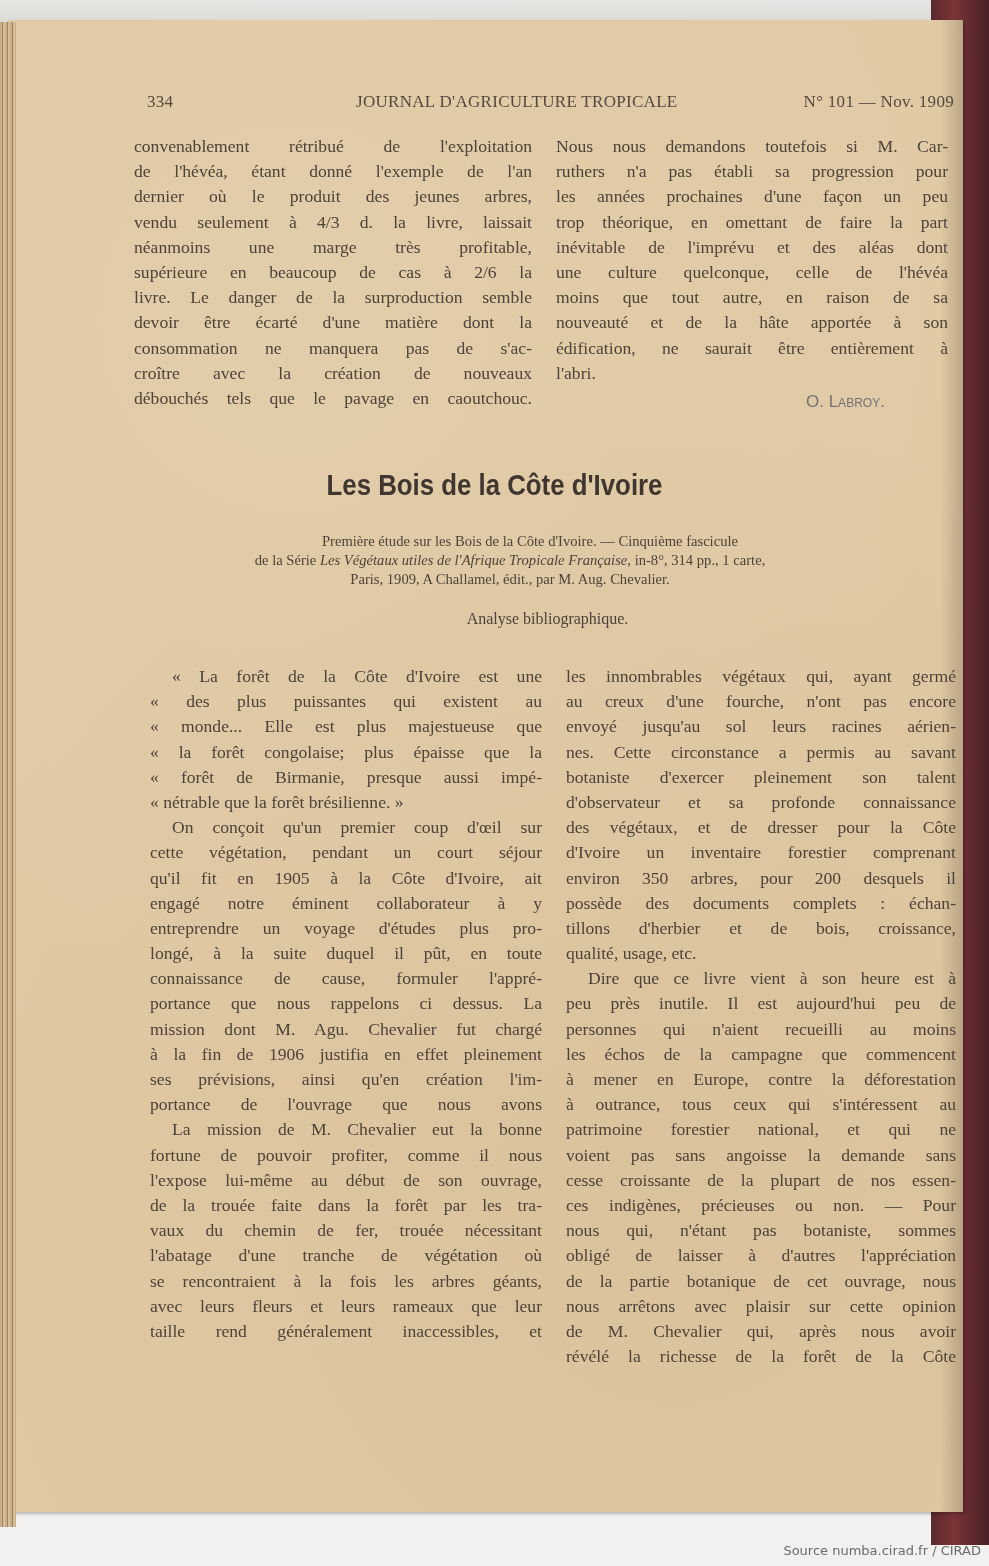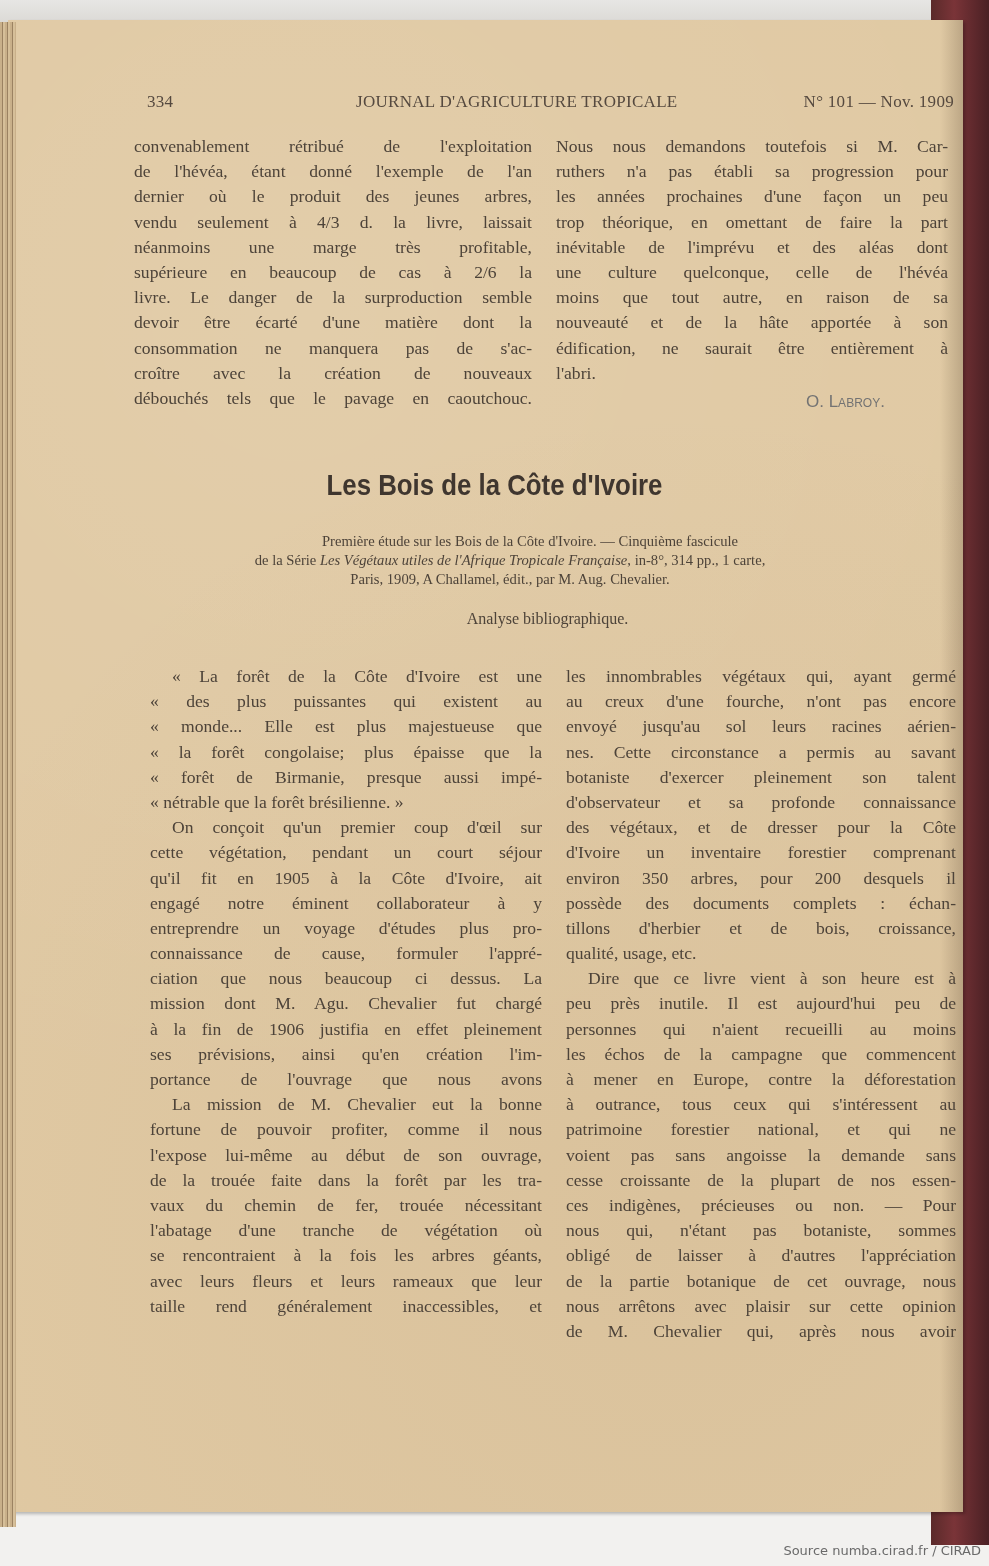--- a/index.html
+++ b/index.html
@@ -135,22 +135,23 @@
   <span class="line" style="white-space: normal; overflow: hidden;">« des plus puissantes qui existent au</span>
   <span class="line" style="white-space: normal; overflow: hidden;">« monde... Elle est plus majestueuse que</span>
   <span class="line" style="white-space: normal; overflow: hidden;">« la forêt congolaise; plus épaisse que la</span>
   <span class="line" style="white-space: normal; overflow: hidden;">« forêt de Birmanie, presque aussi impé-</span>
   <span class="line last" style="white-space: normal; overflow: hidden;">« nétrable que la forêt brésilienne. »</span>
   <span class="line" style="padding-left: 22px; width: 370px; white-space: normal; overflow: hidden;">On conçoit qu'un premier coup d'œil sur</span>
   <span class="line" style="white-space: normal; overflow: hidden;">cette végétation, pendant un court séjour</span>
   <span class="line" style="white-space: normal; overflow: hidden;">qu'il fit en 1905 à la Côte d'Ivoire, ait</span>
   <span class="line" style="white-space: normal; overflow: hidden;">engagé notre éminent collaborateur à y</span>
   <span class="line" style="white-space: normal; overflow: hidden;">entreprendre un voyage d'études plus pro-</span>
+  <span class="line" style="white-space: normal; overflow: hidden;">longé, à la suite duquel il pût, en toute</span>
   <span class="line" style="white-space: normal; overflow: hidden;">connaissance de cause, formuler l'appré-</span>
-  <span class="line" style="white-space: normal; overflow: hidden;">ciation que nous beaucoup ci dessus. La</span>
+  <span class="line" style="white-space: normal; overflow: hidden;">portance que nous rappelons ci dessus. La</span>
   <span class="line" style="white-space: normal; overflow: hidden;">mission dont M. Agu. Chevalier fut chargé</span>
   <span class="line" style="white-space: normal; overflow: hidden;">à la fin de 1906 justifia en effet pleinement</span>
   <span class="line" style="white-space: normal; overflow: hidden;">ses prévisions, ainsi qu'en création l'im-</span>
   <span class="line" style="white-space: normal; overflow: hidden;">portance de l'ouvrage que nous avons</span>
   <span class="line" style="padding-left: 22px; width: 370px; white-space: normal; overflow: hidden;">La mission de M. Chevalier eut la bonne</span>
   <span class="line" style="white-space: normal; overflow: hidden;">fortune de pouvoir profiter, comme il nous</span>
   <span class="line" style="white-space: normal; overflow: hidden;">l'expose lui-même au début de son ouvrage,</span>
   <span class="line" style="white-space: normal; overflow: hidden;">de la trouée faite dans la forêt par les tra-</span>
   <span class="line" style="white-space: normal; overflow: hidden;">vaux du chemin de fer, trouée nécessitant</span>
   <span class="line" style="white-space: normal; overflow: hidden;">l'abatage d'une tranche de végétation où</span>
@@ -180,15 +181,16 @@
   <span class="line" style="white-space: normal; overflow: hidden;">à outrance, tous ceux qui s'intéressent au</span>
   <span class="line" style="white-space: normal; overflow: hidden;">patrimoine forestier national, et qui ne</span>
   <span class="line" style="white-space: normal; overflow: hidden;">voient pas sans angoisse la demande sans</span>
   <span class="line" style="white-space: normal; overflow: hidden;">cesse croissante de la plupart de nos essen-</span>
   <span class="line" style="white-space: normal; overflow: hidden;">ces indigènes, précieuses ou non. — Pour</span>
   <span class="line" style="white-space: normal; overflow: hidden;">nous qui, n'étant pas botaniste, sommes</span>
   <span class="line" style="white-space: normal; overflow: hidden;">obligé de laisser à d'autres l'appréciation</span>
   <span class="line" style="white-space: normal; overflow: hidden;">de la partie botanique de cet ouvrage, nous</span>
   <span class="line" style="white-space: normal; overflow: hidden;">nous arrêtons avec plaisir sur cette opinion</span>
   <span class="line" style="white-space: normal; overflow: hidden;">de M. Chevalier qui, après nous avoir</span>
+  <span class="line" style="white-space: normal; overflow: hidden;">révélé la richesse de la forêt de la Côte</span>
 </div>
 
 <div class="footer">Source numba.cirad.fr / CIRAD</div>
 
 </body></html>

